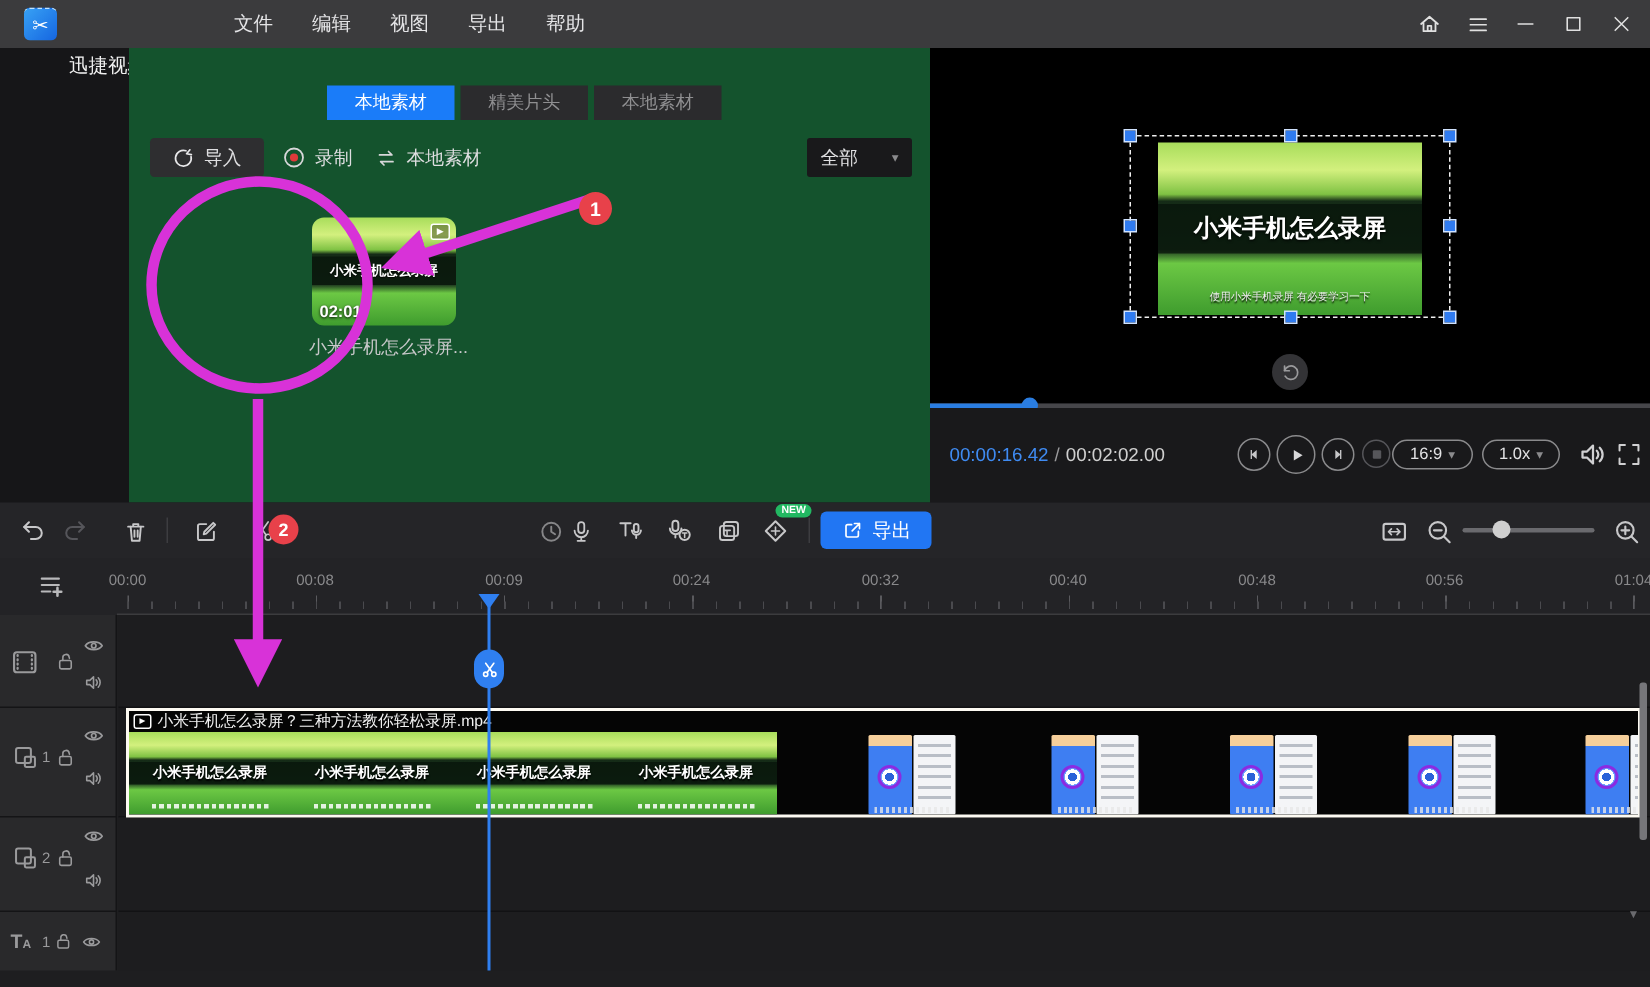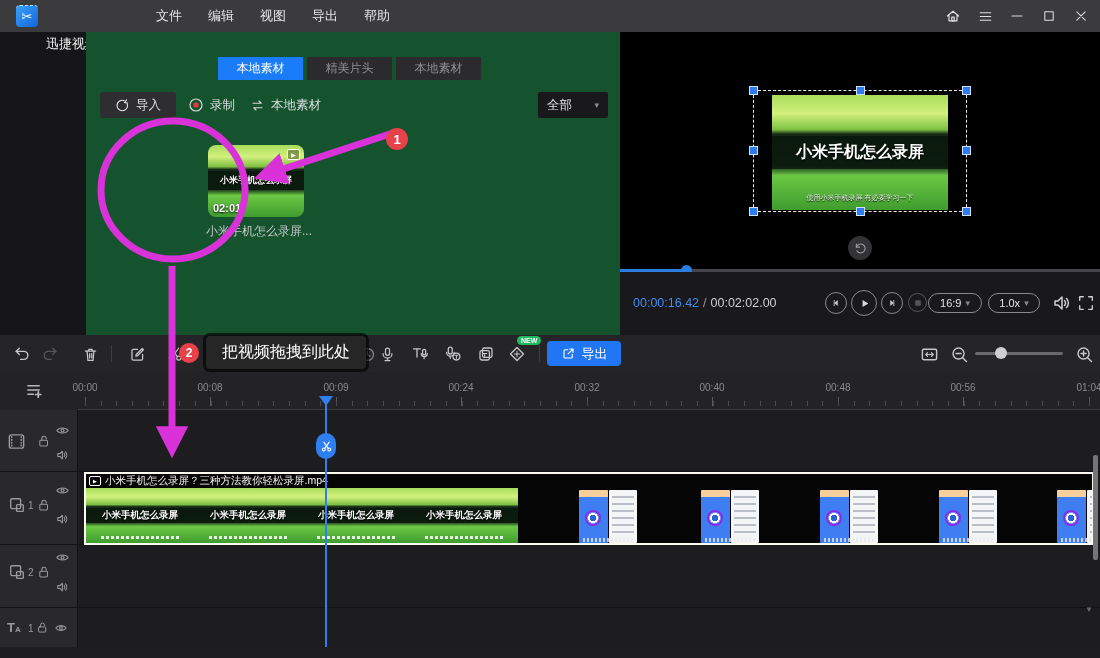--- a/index.html
+++ b/index.html
@@ -622,15 +622,14 @@
       </marker>
     </defs>
     <ellipse cx="173" cy="190" rx="72" ry="69" stroke="#d832d8" stroke-width="7" fill="none"></ellipse>
     <line x1="396" y1="132" x2="262" y2="176" stroke="#d832d8" stroke-width="7" marker-end="url(#ah)"></line>
     <line x1="172" y1="266" x2="172" y2="450" stroke="#d832d8" stroke-width="7" marker-end="url(#ah)"></line>
   </svg>
 
   <div class="step-badge" style="left:386px;top:128px;width:22px;height:22px;font-size:13px">1</div>
 
   <div class="step-badge" style="left:179px;top:343px;width:20px;height:20px;font-size:12px">2</div>
-  <div class="callout" style="left:206px;top:336px;width:160px;height:33px;font-size:16px">把视频拖拽到此处</div>
 
 </div>
 
 </body></html>

